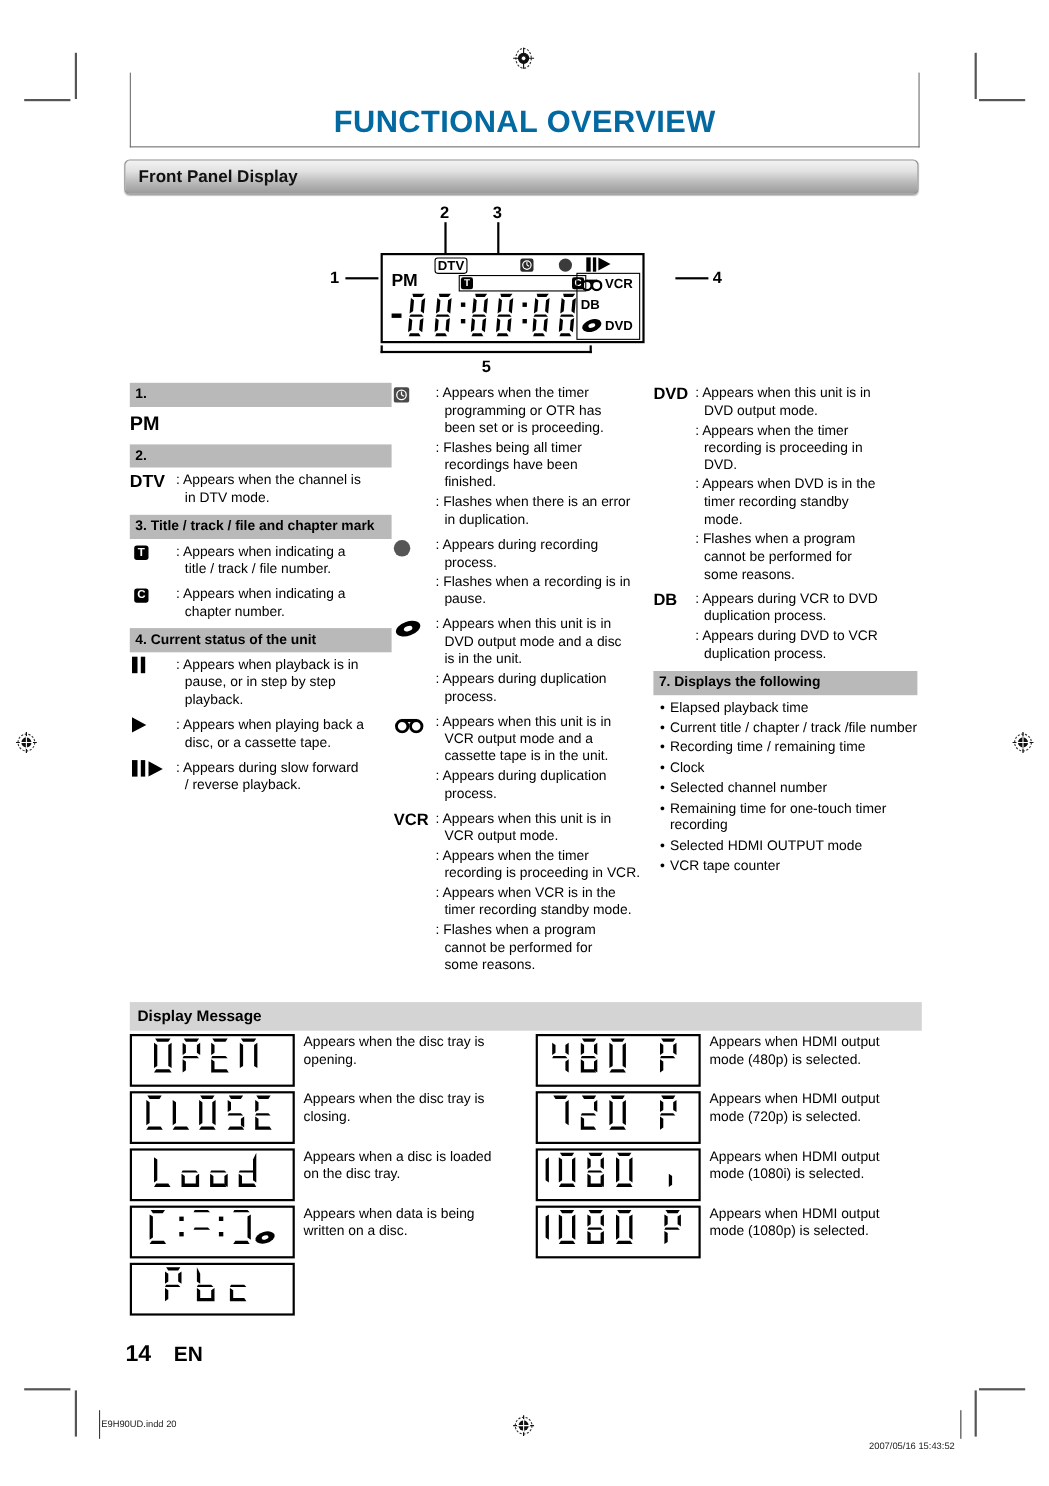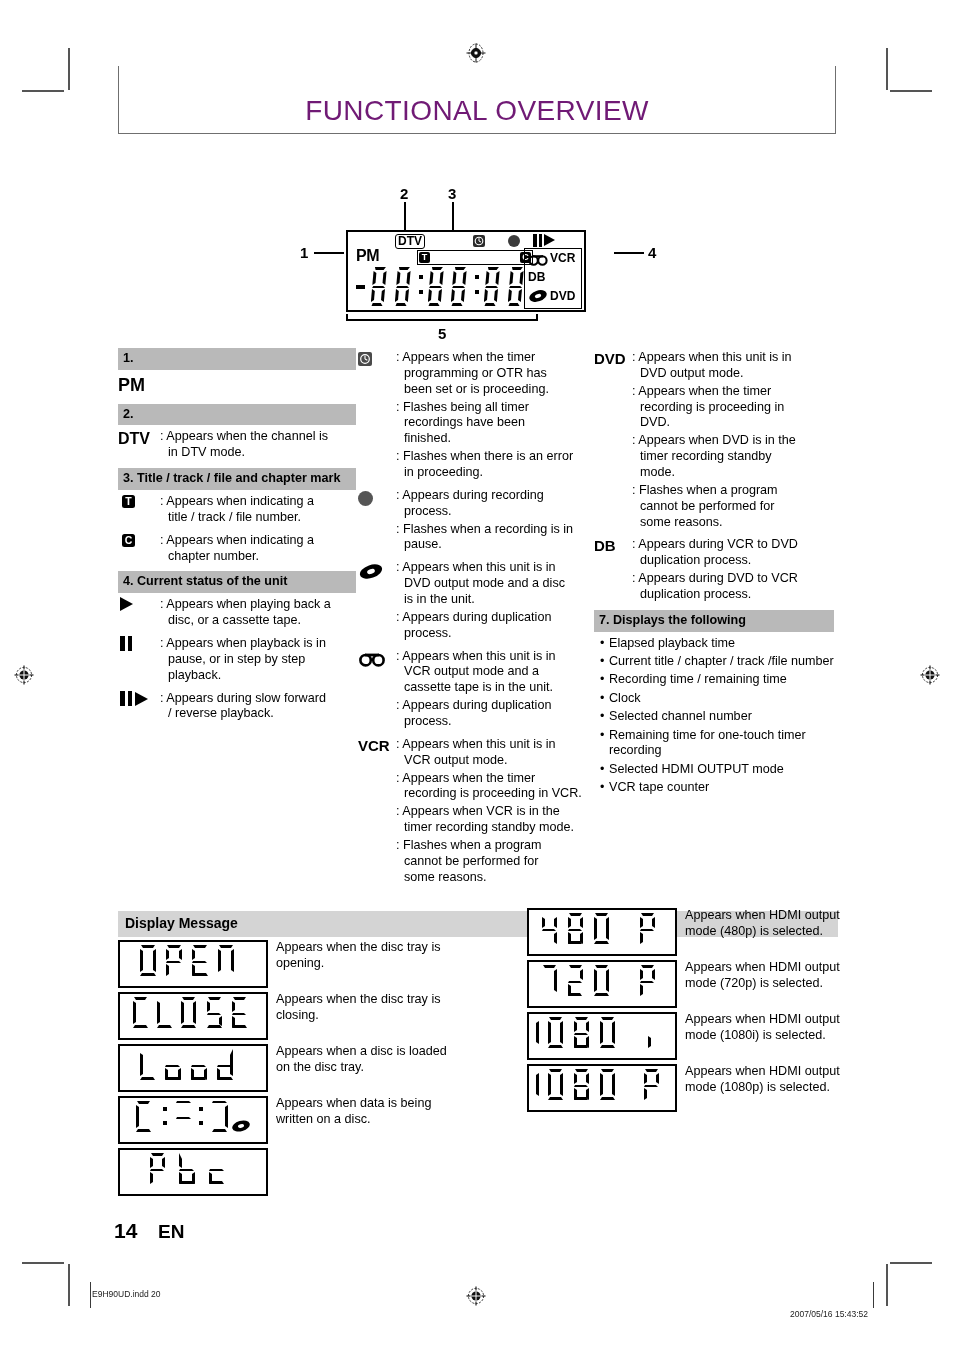--- a/index.html
+++ b/index.html
@@ -17,21 +17,21 @@
 
   
   .title-box{
     position:absolute;left:118px;top:66px;width:718px;height:68px;
     border-left:1.5px solid #6f6f6f;border-right:1.5px solid #6f6f6f;
     border-bottom:1.5px solid #6f6f6f;border-top:none;
     box-sizing:border-box;
   }
   .title-text{
     position:absolute;left:0;right:0;bottom:6px;text-align:center;
-    font-size:28px;font-weight:normal;color:#701a75;letter-spacing:.4px;
+    font-size:28px;font-weight:bold;color:#0369a1;letter-spacing:.4px;
     font-family:"Liberation Sans", sans-serif;
   }
 
   
   .sec-bar{
     position:absolute;left:113px;top:145px;width:722px;height:32px;
     border-radius:5px;
     background:linear-gradient(180deg,#f2f2f2 0%,#e2e2e2 32%,#bdbdbd 63%,#9a9a9a 100%);
     border:1px solid #8f8f8f;box-sizing:border-box;
     box-shadow:0 1px 1px rgba(0,0,0,.25);
@@ -196,20 +196,23 @@
       <line x1="1.5" y1="11" x2="20.5" y2="11" stroke="#111" stroke-width="1.1"></line>
       <line x1="11" y1="5" x2="11" y2="17" stroke="#fff" stroke-width="1"></line>
       <line x1="5" y1="11" x2="17" y2="11" stroke="#fff" stroke-width="1"></line>
     </svg>
   </div>
 
   <div class="title-box">
     <div class="title-text">FUNCTIONAL OVERVIEW</div>
   </div>
 
+  <div class="sec-bar">
+    <span>Front Panel Display</span>
+  </div>
 
   <div class="lcd-wrap">
 
     <div class="callout-num" style="left:0px;top:59px;">1</div>
     <div class="leader" style="left:14px;top:67px;width:30px;height:1.6px;"></div>
 
     <div class="callout-num" style="left:100px;top:0px;">2</div>
     <div class="leader" style="left:104px;top:17px;width:1.6px;height:29px;"></div>
 
     <div class="callout-num" style="left:148px;top:0px;">3</div>
@@ -391,44 +394,44 @@
           </div>
         <div class="line">
             <span class="c"></span>
             <span class="b">chapter number.</span>
           </div>
       </div>
     </div>
 
     <div class="hdr">4. Current status of the unit</div>
     <div class="row">
+      <div class="gl pause-g" style="width:42px;padding-left:2px;box-sizing:border-box;"><i></i><i></i></div>
+      <div class="tx">
+        <div class="line">
+            <span class="b">: Appears when playback is in</span>
+          </div>
+        <div class="line">
+            <span class="c"></span>
+            <span class="b">pause, or in step by step</span>
+          </div>
+        <div class="line">
+            <span class="c"></span>
+            <span class="b">playback.</span>
+          </div>
+      </div>
+    </div>
+    <div class="row">
       <div class="gl" style="width:42px;padding-left:2px;box-sizing:border-box;"><span class="tri-g"></span></div>
       <div class="tx">
         <div class="line">
             <span class="b">: Appears when playing back a</span>
           </div>
         <div class="line">
             <span class="c"></span>
             <span class="b">disc, or a cassette tape.</span>
-          </div>
-      </div>
-    </div>
-    <div class="row">
-      <div class="gl pause-g" style="width:42px;padding-left:2px;box-sizing:border-box;"><i></i><i></i></div>
-      <div class="tx">
-        <div class="line">
-            <span class="b">: Appears when playback is in</span>
-          </div>
-        <div class="line">
-            <span class="c"></span>
-            <span class="b">pause, or in step by step</span>
-          </div>
-        <div class="line">
-            <span class="c"></span>
-            <span class="b">playback.</span>
           </div>
       </div>
     </div>
     <div class="row">
       <div class="gl pause-g" style="width:42px;padding-left:2px;box-sizing:border-box;"><i></i><i></i><span class="tri-g"></span></div>
       <div class="tx">
         <div class="line">
             <span class="b">: Appears during slow forward</span>
           </div>
         <div class="line">
@@ -472,21 +475,21 @@
           </div>
         <div class="line">
             <span class="c"></span>
             <span class="b">finished.</span>
           </div>
         <div class="line sub">
             <span class="b">: Flashes when there is an error</span>
           </div>
         <div class="line">
             <span class="c"></span>
-            <span class="b">in proceeding.</span>
+            <span class="b">in duplication.</span>
           </div>
       </div>
     </div>
 
     <div class="row">
       <div class="gl" style="width:38px;padding-top:3px;">
         <span style="display:inline-block;width:15px;height:15px;border-radius:50%;background:#555;"></span>
       </div>
       <div class="tx">
         <div class="line">
@@ -878,21 +881,21 @@
               <polygon points="63,18 75,18 77,20 62,20"></polygon>
                 <polygon points="62,21 65,23 65,31 62,33"></polygon>
                 <polygon points="64,30 75,30 77,33 62,33"></polygon>
             </g>
           </svg>
         </div>
       </div>
     </div>
   </div>
 
-  <div class="dm-col" style="left:487px;top:908px;width:355px;margin-left:40px;">
+  <div class="dm-col" style="left:487px;top:940px;width:355px;">
 
     <div class="dm-row">
       <div class="lcdbox">
         <div class="inner">
           <svg width="126" height="34" viewBox="0 0 126 34">
             <g fill="#000">
 
               <polygon points="3,6 6,8 6,15 3,17"></polygon>
                 <polygon points="18,6 18,17 15,15 15,8"></polygon>
                 <polygon points="4,18 15,18 17,20 3,20"></polygon>

